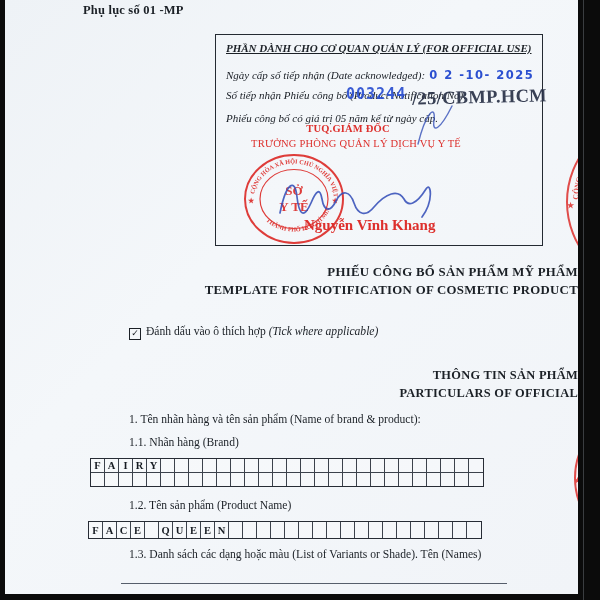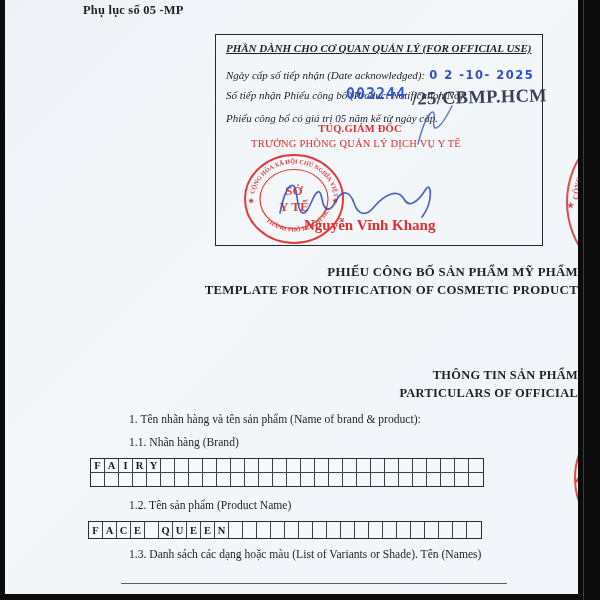--- a/index.html
+++ b/index.html
@@ -62,39 +62,39 @@
   .g-brand .grid-cell{height:13px;}
   .g-product .grid-cell{height:16px;}
   .rule{position:absolute;height:1.2px;background:#565e6b;}
   .seal-text{font-family:"Liberation Serif", serif;font-weight:bold;fill:#dd2f2c;}
 </style>
 </head>
 <body>
 
 <div class="page">
 
-  <div class="abs appendix" style="left:78px;top:3px;">Phụ lục số 05 -MP</div>
+  <div class="abs appendix" style="left:78px;top:3px;">Phụ lục số 01 -MP</div>
 
   <div class="obox">
     <div class="abs hdr" style="left:10px;top:7px;">PHẦN DÀNH CHO CƠ QUAN QUẢN LÝ (FOR OFFICIAL USE)</div>
 
     <div class="abs" style="left:10px;top:30px;">
       <span class="lbl">Ngày cấp số tiếp nhận (Date acknowledged):</span>
       <span class="stamp-date">0 2 -10- 2025</span>
     </div>
 
     <div class="abs lbl" style="left:10px;top:54px;">Số tiếp nhận Phiếu công bố (Product Notification No):</div>
 
     <div class="abs stamp-num" style="left:130px;top:50px;">003244</div>
 
     <div class="abs stamp-suffix" style="left:196px;top:52px;">/25/CBMP.HCM</div>
 
     <div class="abs lbl" style="left:10px;top:77px;">Phiếu công bố có giá trị 05 năm kể từ ngày cấp.</div>
 
-    <div class="abs red sig-title1" style="left:16px;top:88px;width:256px;">TUQ.GIÁM ĐỐC</div>
+    <div class="abs red sig-title1" style="left:4px;top:88px;width:256px;">TUQ.GIÁM ĐỐC</div>
     <div class="abs red sig-title2" style="left:0;top:103px;width:280px;">TRƯỞNG PHÒNG QUẢN LÝ DỊCH VỤ Y TẾ</div>
 
     <svg class="abs" style="left:24px;top:116px;opacity:.93;" width="108" height="96" viewBox="0 0 108 96">
       <ellipse cx="54" cy="48" rx="49" ry="44" fill="none" stroke="#dd2f2c" stroke-width="2"></ellipse>
       <ellipse cx="54" cy="48" rx="34" ry="29.5" fill="none" stroke="#dd2f2c" stroke-width="1.2"></ellipse>
       <defs>
         <path id="sealTop" d="M 14,48 A 40,35.5 0 0 1 94,48" fill="none"></path>
         <path id="sealBottom" d="M 17,55 A 38,33 0 0 0 91,55" fill="none"></path>
       </defs>
       <text class="seal-text" font-size="6.2">
@@ -152,20 +152,23 @@
       <textPath href="#edgeLoBot" startOffset="4%">P.HỒ CHÍ MINH</textPath>
     </text>
     <text class="seal-text" x="24" y="58" font-size="8">★</text>
   </svg>
 
   <div class="abs center-block title-main" style="top:263px;">
     <div>PHIẾU CÔNG BỐ SẢN PHẨM MỸ PHẨM</div>
     <div>TEMPLATE FOR NOTIFICATION OF COSMETIC PRODUCT</div>
   </div>
 
+  <div class="abs body-line" style="left:124px;top:325px;">
+    <span class="checkbox">✓</span><span>Đánh dấu vào ô thích hợp </span><span class="it">(Tick where applicable)</span>
+  </div>
 
   <div class="abs center-block title-main" style="top:366px;font-size:12.4px;">
     <div>THÔNG TIN SẢN PHẨM</div>
     <div>PARTICULARS OF OFFICIAL</div>
   </div>
 
   <div class="abs body-line" style="left:124px;top:413px;">1. Tên nhãn hàng và tên sản phẩm (Name of brand &amp; product):</div>
   <div class="abs body-line" style="left:124px;top:436px;">1.1. Nhãn hàng (Brand)</div>
 
   <div class="letter-grid g-brand" style="left:85px;top:458px;">

